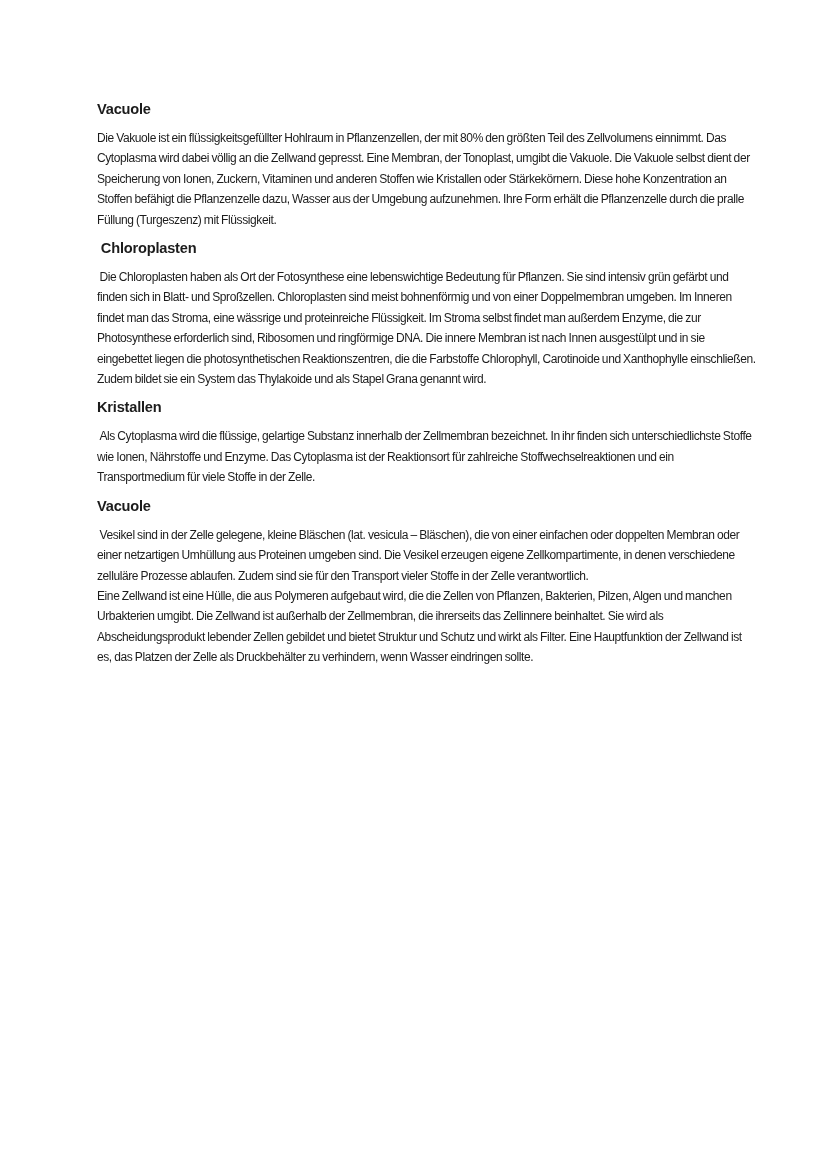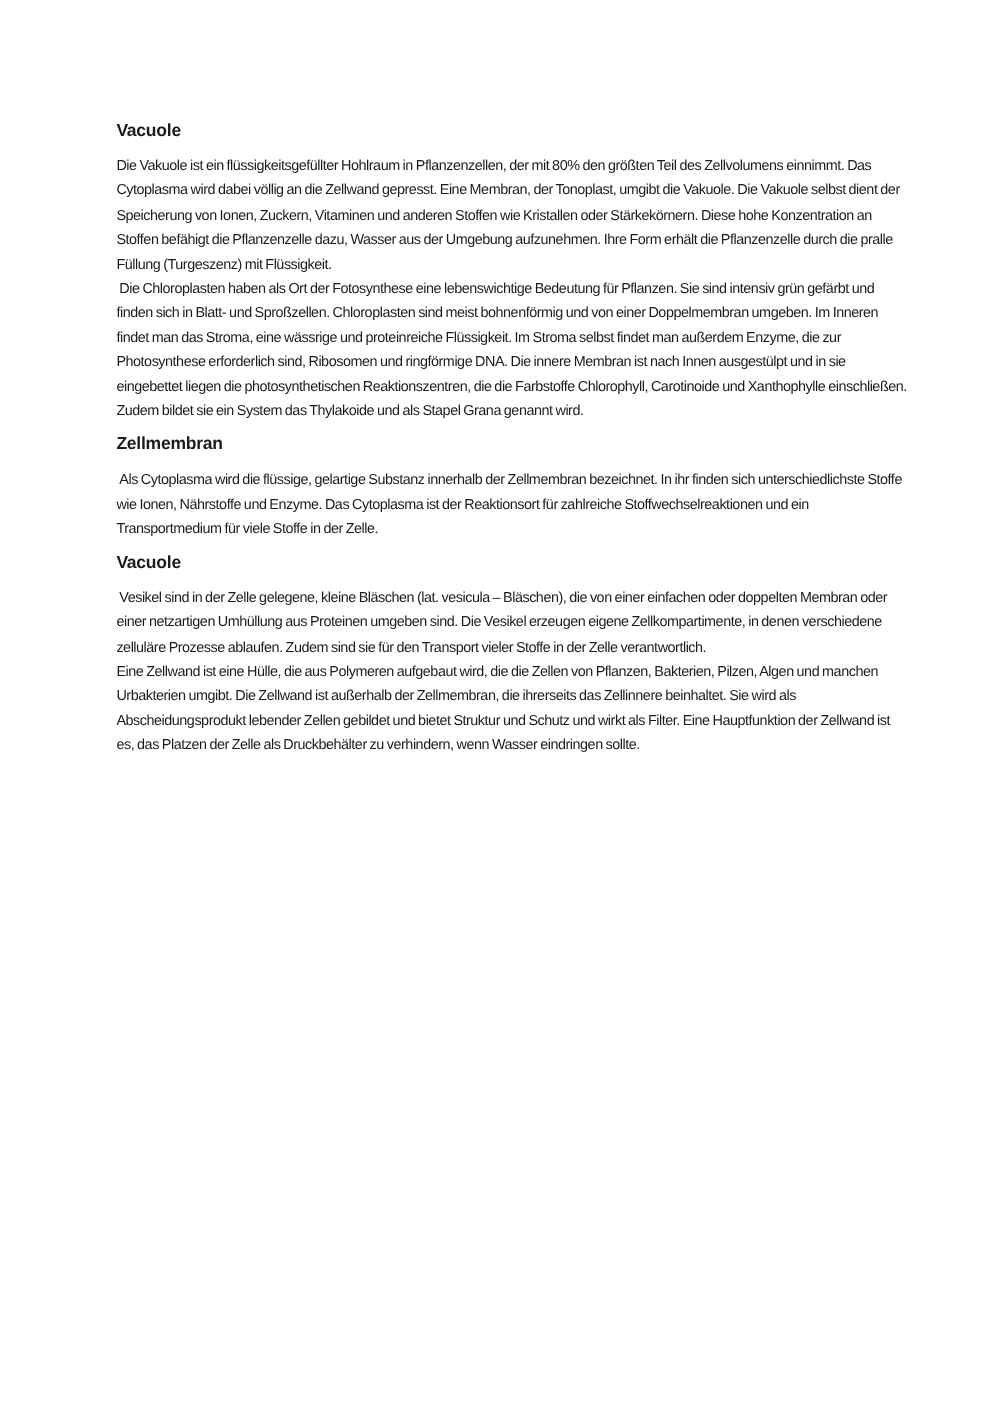--- a/index.html
+++ b/index.html
@@ -40,19 +40,20 @@
     letter-spacing: -0.4px;
     word-spacing: -0.5px;
   }
 </style>
 </head>
 <body>
 
 <div class="doc" id="sections-root">
     <h2 class="heading">Vacuole</h2>
     <p class="para">Die Vakuole ist ein flüssigkeitsgefüllter Hohlraum in Pflanzenzellen, der mit 80% den größten Teil des Zellvolumens einnimmt. Das Cytoplasma wird dabei völlig an die Zellwand gepresst. Eine Membran, der Tonoplast, umgibt die Vakuole. Die Vakuole selbst dient der Speicherung von Ionen, Zuckern, Vitaminen und anderen Stoffen wie Kristallen oder Stärkekörnern. Diese hohe Konzentration an Stoffen befähigt die Pflanzenzelle dazu, Wasser aus der Umgebung aufzunehmen. Ihre Form erhält die Pflanzenzelle durch die pralle Füllung (Turgeszenz) mit Flüssigkeit.</p>
+    <h2 class="heading"> Chloroplasten</h2>
     <p class="para"> Die Chloroplasten haben als Ort der Fotosynthese eine lebenswichtige Bedeutung für Pflanzen. Sie sind intensiv grün gefärbt und finden sich in Blatt- und Sproßzellen. Chloroplasten sind meist bohnenförmig und von einer Doppelmembran umgeben. Im Inneren findet man das Stroma, eine wässrige und proteinreiche Flüssigkeit. Im Stroma selbst findet man außerdem Enzyme, die zur Photosynthese erforderlich sind, Ribosomen und ringförmige DNA. Die innere Membran ist nach Innen ausgestülpt und in sie eingebettet liegen die photosynthetischen Reaktionszentren, die die Farbstoffe Chlorophyll, Carotinoide und Xanthophylle einschließen. Zudem bildet sie ein System das Thylakoide und als Stapel Grana genannt wird.</p>
-    <h2 class="heading">Zellmembran</h2>
+    <h2 class="heading">Kristallen</h2>
     <p class="para"> Als Cytoplasma wird die flüssige, gelartige Substanz innerhalb der Zellmembran bezeichnet. In ihr finden sich unterschiedlichste Stoffe wie Ionen, Nährstoffe und Enzyme. Das Cytoplasma ist der Reaktionsort für zahlreiche Stoffwechselreaktionen und ein Transportmedium für viele Stoffe in der Zelle.</p>
     <h2 class="heading">Vacuole</h2>
     <p class="para"> Vesikel sind in der Zelle gelegene, kleine Bläschen (lat. vesicula – Bläschen), die von einer einfachen oder doppelten Membran oder einer netzartigen Umhüllung aus Proteinen umgeben sind. Die Vesikel erzeugen eigene Zellkompartimente, in denen verschiedene zelluläre Prozesse ablaufen. Zudem sind sie für den Transport vieler Stoffe in der Zelle verantwortlich.</p>
     <p class="para">Eine Zellwand ist eine Hülle, die aus Polymeren aufgebaut wird, die die Zellen von Pflanzen, Bakterien, Pilzen, Algen und manchen Urbakterien umgibt. Die Zellwand ist außerhalb der Zellmembran, die ihrerseits das Zellinnere beinhaltet. Sie wird als Abscheidungsprodukt lebender Zellen gebildet und bietet Struktur und Schutz und wirkt als Filter. Eine Hauptfunktion der Zellwand ist es, das Platzen der Zelle als Druckbehälter zu verhindern, wenn Wasser eindringen sollte.</p>
   </div>
 
 </body></html>

